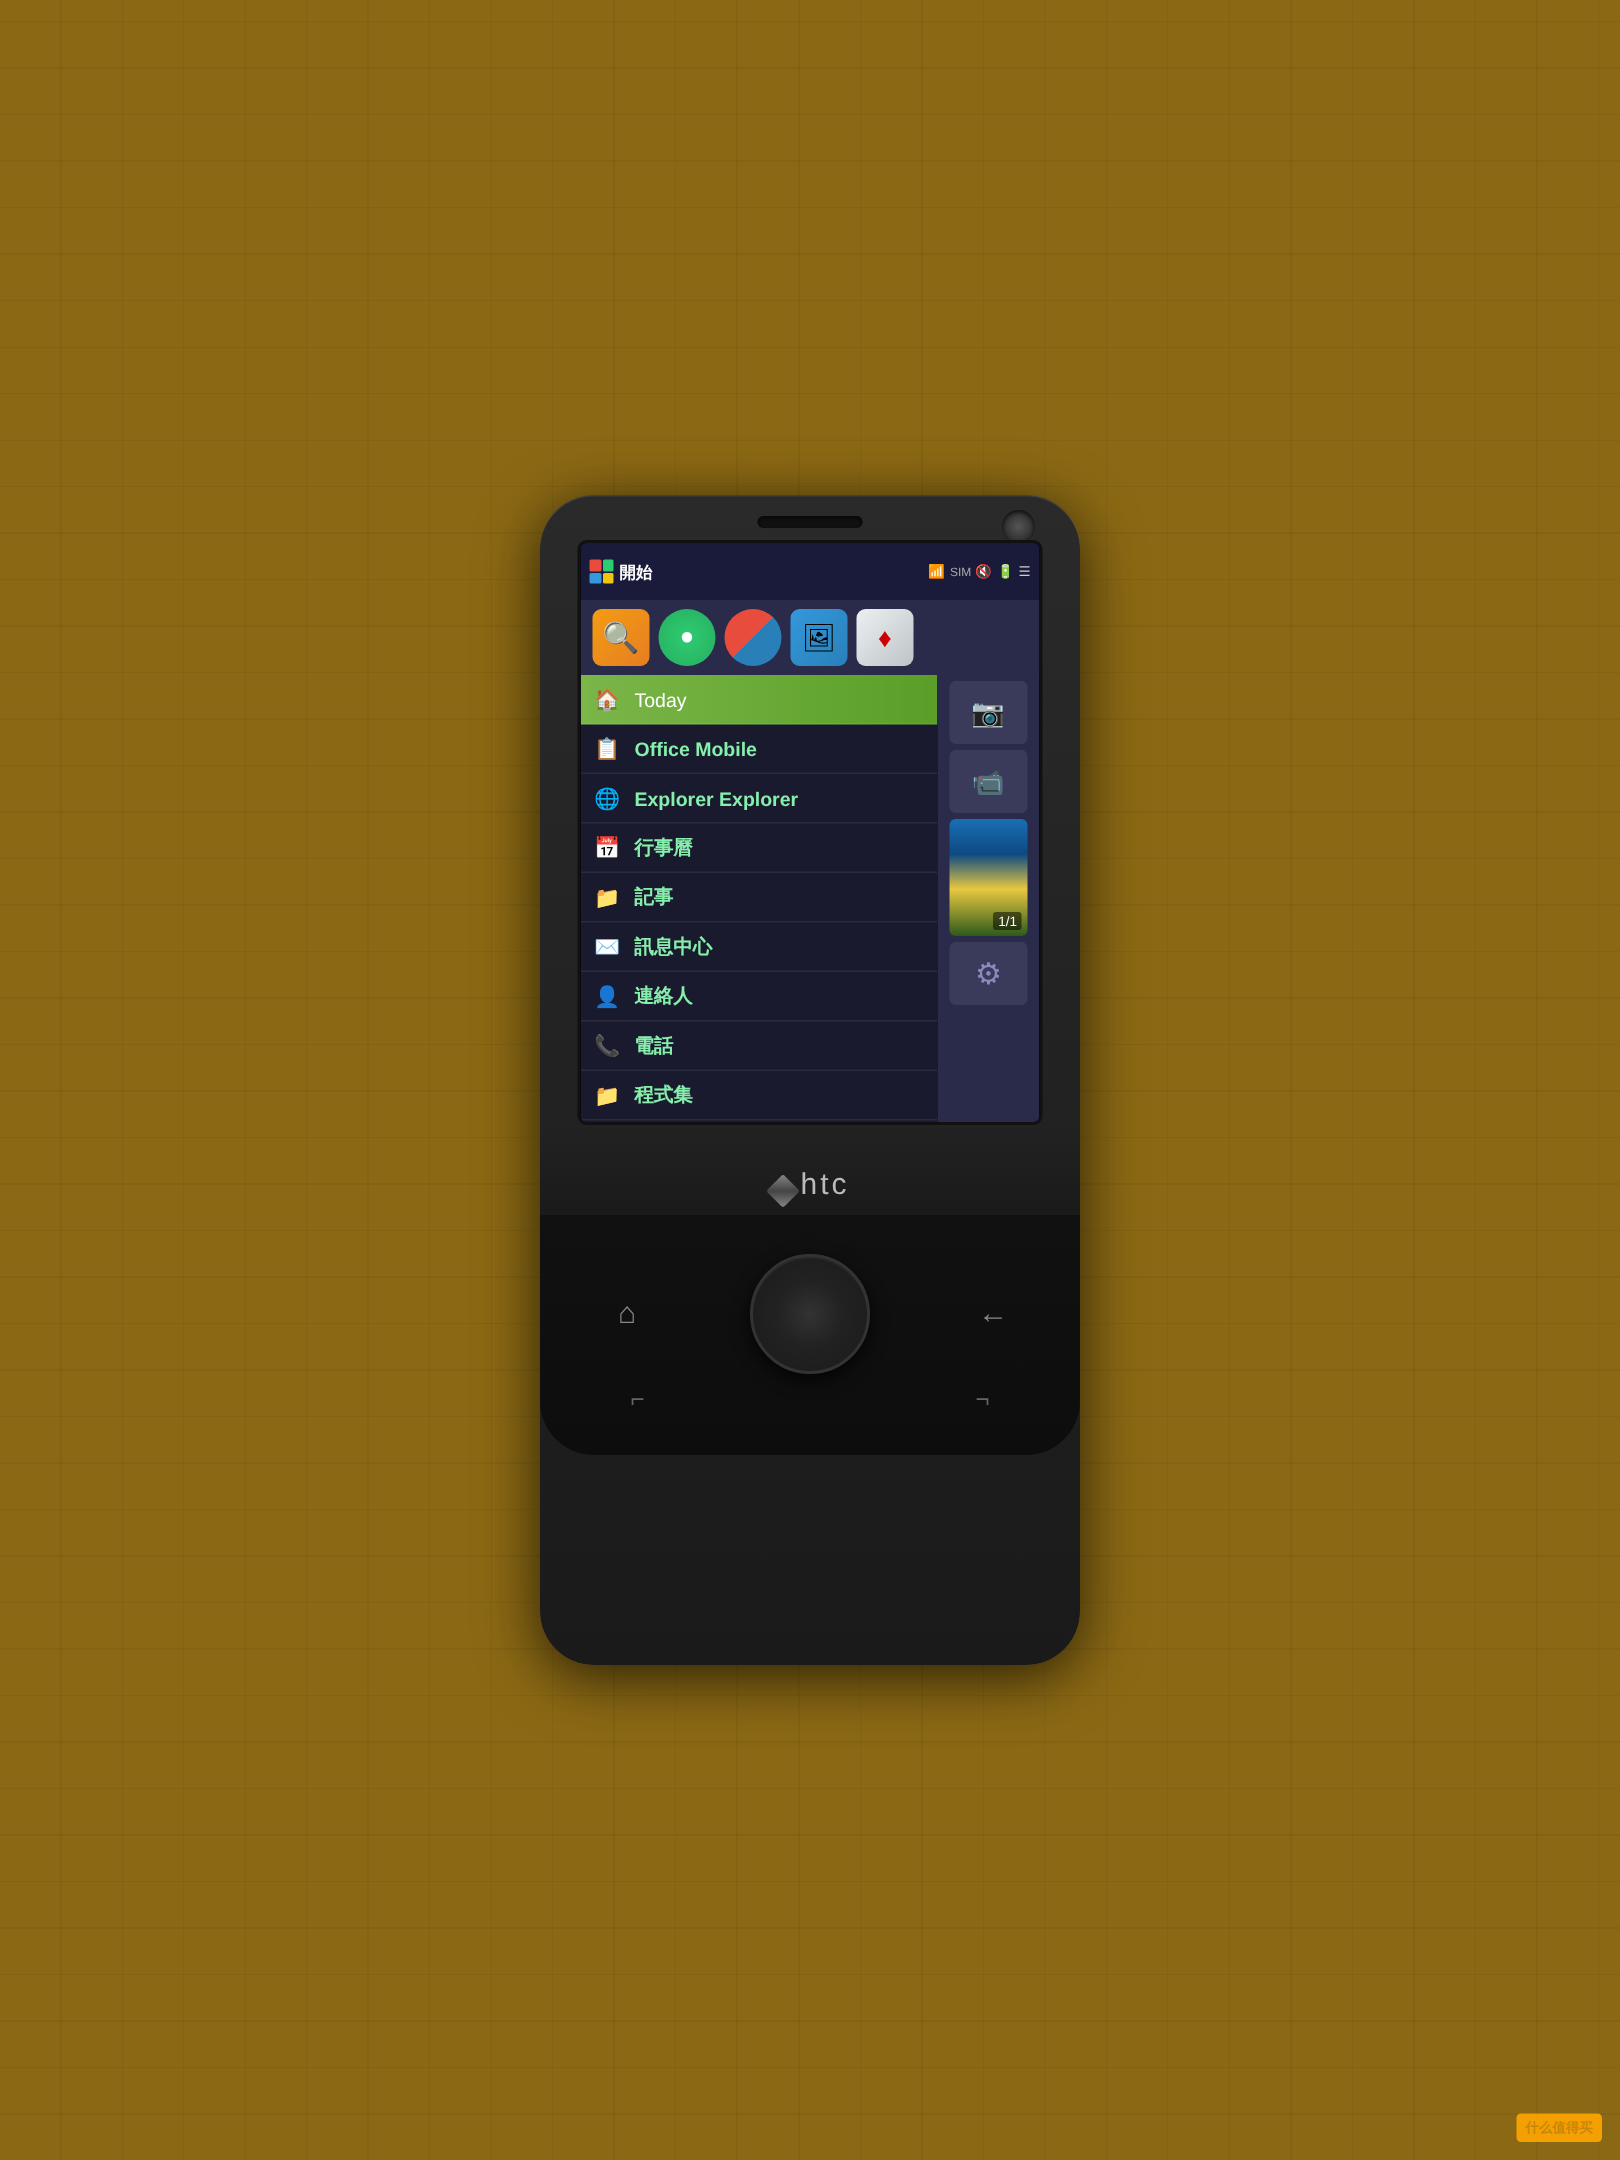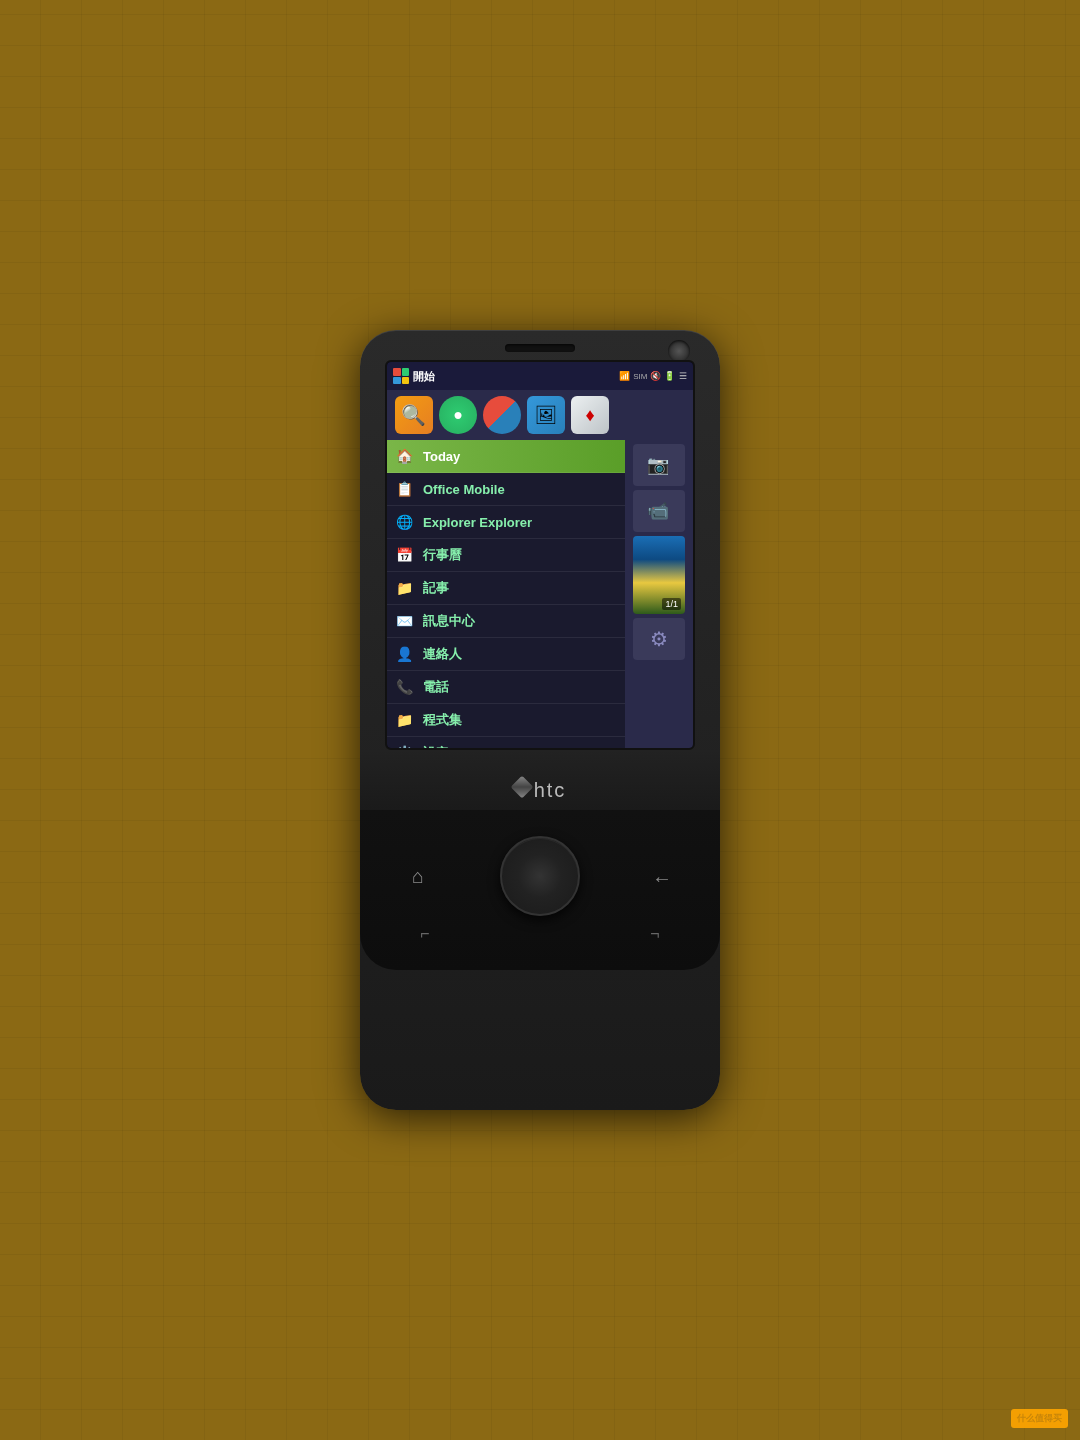--- a/index.html
+++ b/index.html
@@ -76,21 +76,21 @@
       background: #000;
       border-radius: 6px;
       overflow: hidden;
       position: relative;
       border: 2px solid #111;
     }
 
     
     .status-bar {
       width: 100%;
-      height: 28px;
+      height: 38px;
       background: #1a1a3a;
       display: flex;
       align-items: center;
       justify-content: space-between;
       padding: 0 6px;
     }
 
     .status-left {
       display: flex;
       align-items: center;
@@ -197,21 +197,21 @@
     }
 
     .menu-item-text {
       color: #86efac;
       font-size: 13px;
       font-weight: bold;
     }
 
     .menu-item.active .menu-item-text {
       color: #fff;
-      font-weight: 700;
+      font-weight: 400;
     }
 
     
     .right-sidebar {
       width: 68px;
       background: #2a2a4a;
       display: flex;
       flex-direction: column;
       align-items: center;
       gap: 4px;
@@ -273,21 +273,21 @@
       justify-content: center;
       background: linear-gradient(180deg, #222 0%, #1a1a1a 100%);
     }
 
     .htc-logo {
       color: #ccc;
       font-size: 22px;
       font-weight: 300;
       letter-spacing: 4px;
       display: flex;
-      align-items: flex-start;
+      align-items: flex-end;
       gap: 4px;
       margin-top: 20px;
     }
 
     .htc-diamond {
       width: 16px;
       height: 16px;
       background: linear-gradient(135deg, #888 0%, #444 50%, #888 100%);
       transform: rotate(45deg);
       border-radius: 2px;

